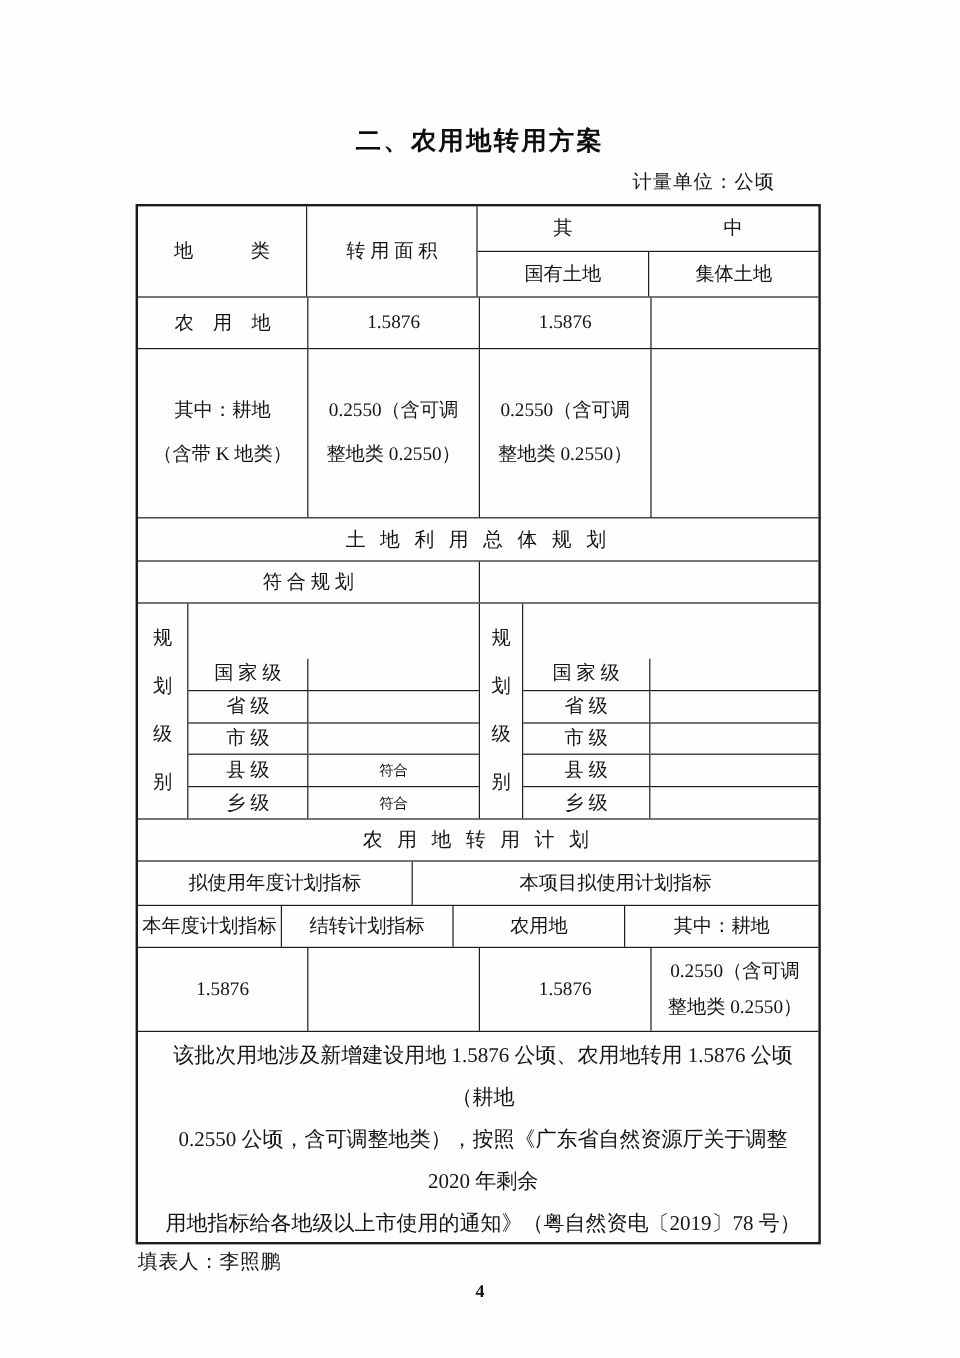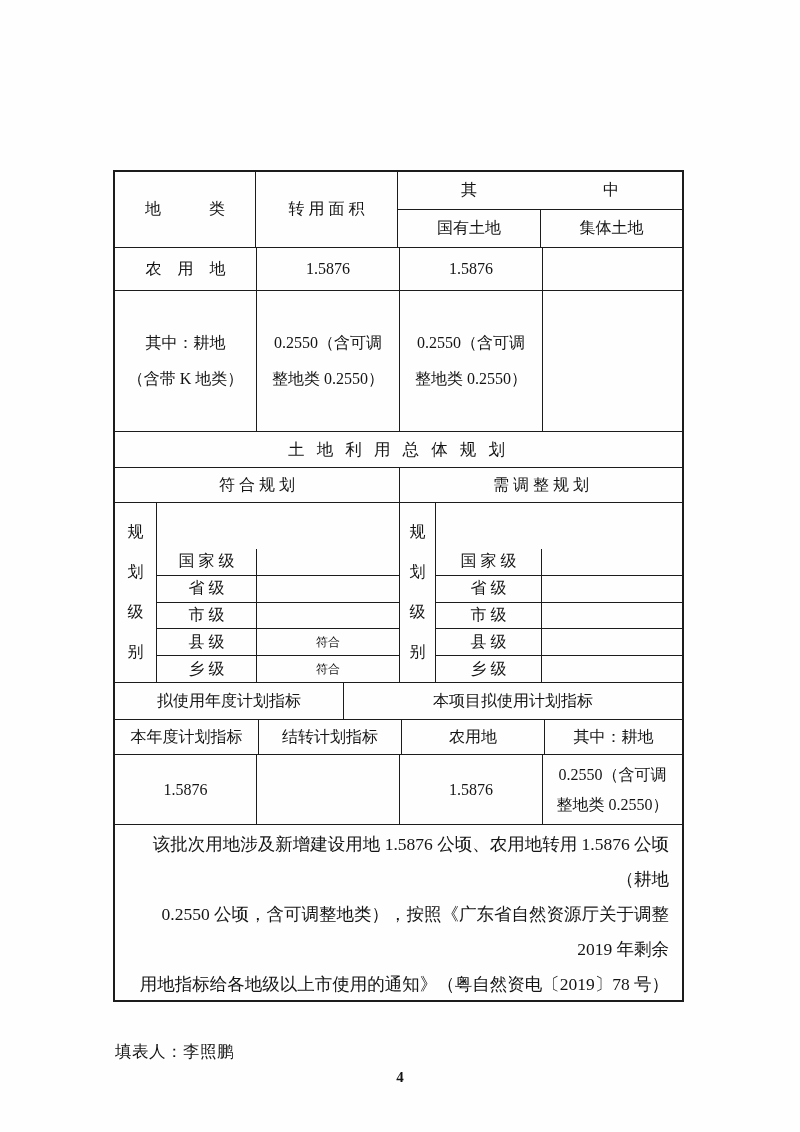--- a/index.html
+++ b/index.html
@@ -68,41 +68,43 @@
   .plan-row { display: flex; flex: 1; border-top: 1.5px solid #1c1c1c; }
   .plan-row.first { border-top: none; }
   .plan-row .lvl { width: 100px; border-right: 1.5px solid #1c1c1c;
     display: flex; align-items: center; justify-content: center; font-size: 16px; }
   .plan-row .val { flex: 1;
     display: flex; align-items: center; justify-content: center; font-size: 12px; }
   .note-cell {
     padding: 2px 13px 0 21px;
     font-size: 17.5px;
     line-height: 35px;
-    text-align: right;
+    text-align: center;
   }
   .filled-by {
     position: absolute;
     left: 115px; top: 1041px;
     font-size: 16.5px;
     letter-spacing: 0.5px;
   }
   .page-num {
     position: absolute;
     top: 1069px; left: 0; width: 100%;
     text-align: center;
     font-size: 15px;
     font-weight: bold;
   }
 </style>
 </head>
 <body>
 
 <div class="page">
 
+  <div class="doc-title">二、农用地转用方案</div>
+  <div class="unit-note">计量单位：公顷</div>
 
   <div class="land-table">
 
     <div class="trow first" style="height:75px">
       <div class="cell" style="width:142px">地　　　类</div>
       <div class="cell" style="width:143px">转 用 面 积</div>
       <div class="hdr-right">
         <div class="cell among-cell" style="height:37px;width:100%">
           <span>其</span>
           <span>中</span>
@@ -136,21 +138,20 @@
       </div>
       <div class="cell last" style="flex:1"></div>
     </div>
 
     <div class="trow" style="height:36px">
       <div class="cell last sec-title" style="width:100%">土 地 利 用 总 体 规 划</div>
     </div>
 
     <div class="trow" style="height:35px">
       <div class="cell" style="width:285px">符 合 规 划</div>
-      <div class="cell last" style="flex:1">需 调 整 规 划</div>
     </div>
 
     <div class="trow" style="height:180px">
       <div class="half left" style="width:285px">
         <div class="axis-cell" style="width:42px">
           <span>规</span>
           <span>划</span>
           <span>级</span>
           <span>别</span>
         </div>
@@ -202,47 +203,50 @@
             <div class="val"></div>
           </div>
           <div class="plan-row">
             <div class="lvl" style="width:106px">乡 级</div>
             <div class="val"></div>
           </div>
         </div>
       </div>
     </div>
 
+    <div class="trow" style="height:35px">
+      <div class="cell last sec-title" style="width:100%">农 用 地 转 用 计 划</div>
+    </div>
 
     <div class="trow" style="height:37px">
       <div class="cell" style="width:229px">拟使用年度计划指标</div>
       <div class="cell last" style="flex:1">本项目拟使用计划指标</div>
     </div>
 
     <div class="trow" style="height:35px">
-      <div class="cell" style="width:144px">本年度计划指标</div>
+      <div class="cell" style="width:120px">本年度计划指标</div>
       <div class="cell" style="width:143px">结转计划指标</div>
       <div class="cell" style="width:143px">农用地</div>
       <div class="cell last" style="flex:1">其中：耕地</div>
     </div>
 
     <div class="trow" style="height:70px">
       <div class="cell" style="width:142px">1.5876</div>
       <div class="cell" style="width:143px"></div>
       <div class="cell" style="width:143px">1.5876</div>
       <div class="cell last two-line" style="flex:1;gap:10px">
         <div>0.2550（含可调</div>
         <div>整地类 0.2550）</div>
       </div>
     </div>
 
     <div class="trow" style="height:176px">
       <div class="cell last note-cell" style="width:100%;align-items:flex-start;justify-content:flex-start">
         <div>该批次用地涉及新增建设用地 1.5876 公顷、农用地转用 1.5876 公顷（耕地</div>
-        <div>0.2550 公顷，含可调整地类），按照《广东省自然资源厅关于调整 2019 年剩余</div>
+        <div>0.2550 公顷，含可调整地类），按照《广东省自然资源厅关于调整 2020 年剩余</div>
         <div>用地指标给各地级以上市使用的通知》（粤自然资电〔2019〕78 号）文件要</div>
 
       </div>
     </div>
 
   </div>
 
   <div class="filled-by">填表人：李照鹏</div>
   <div class="page-num">4</div>
 

